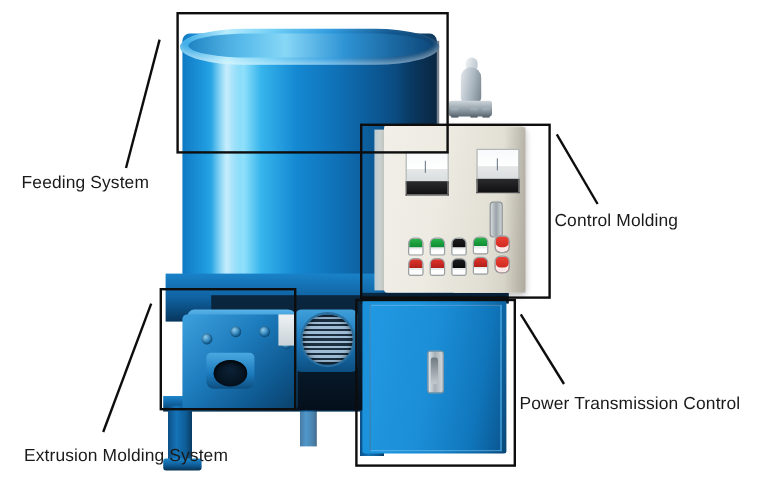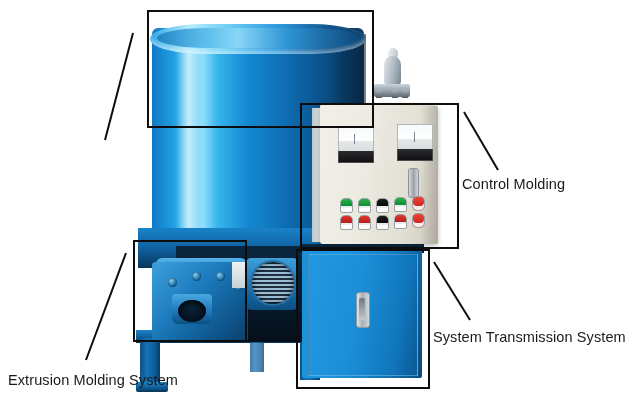--- a/index.html
+++ b/index.html
@@ -283,17 +283,18 @@
     <line id="ld1" stroke="#0d0d0d" stroke-width="2" x1="464" y1="112" x2="498" y2="170"></line>
     <line id="ld2" stroke="#0d0d0d" stroke-width="2" x1="434" y1="262" x2="470" y2="320"></line>
     <line id="ld3" stroke="#0d0d0d" stroke-width="2" x1="126" y1="253" x2="86" y2="360"></line>
   </svg>
 
   <div class="callout-box" id="bx0" style="left: 147px; top: 10px; width: 223px; height: 114px;"></div>
   <div class="callout-box" id="bx1" style="left: 300px; top: 103px; width: 155px; height: 142px;"></div>
   <div class="callout-box" id="bx2" style="left: 296px; top: 249px; width: 130px; height: 136px;"></div>
   <div class="callout-box" id="bx3" style="left: 133px; top: 240px; width: 110px; height: 98px;"></div>
 
+  <div class="label" id="lb0" style="left: 18px; top: 145px;">Feeding System</div>
   <div class="label" id="lb1" style="left: 462px; top: 176px;">Control Molding</div>
-  <div class="label" id="lb2" style="left: 433px; top: 329px;">System Transmission System</div>
-  <div class="label" id="lb3" style="left: 8px; top: 372px;">Extrusion Molding System</div>
+  <div class="label" id="lb2" style="left: 433px; top: 329px;">Power Transmission Control</div>
+  <div class="label" id="lb3" style="left: 20px; top: 372px;">Extrusion Molding System</div>
 
 </div>
 
 </body></html>

